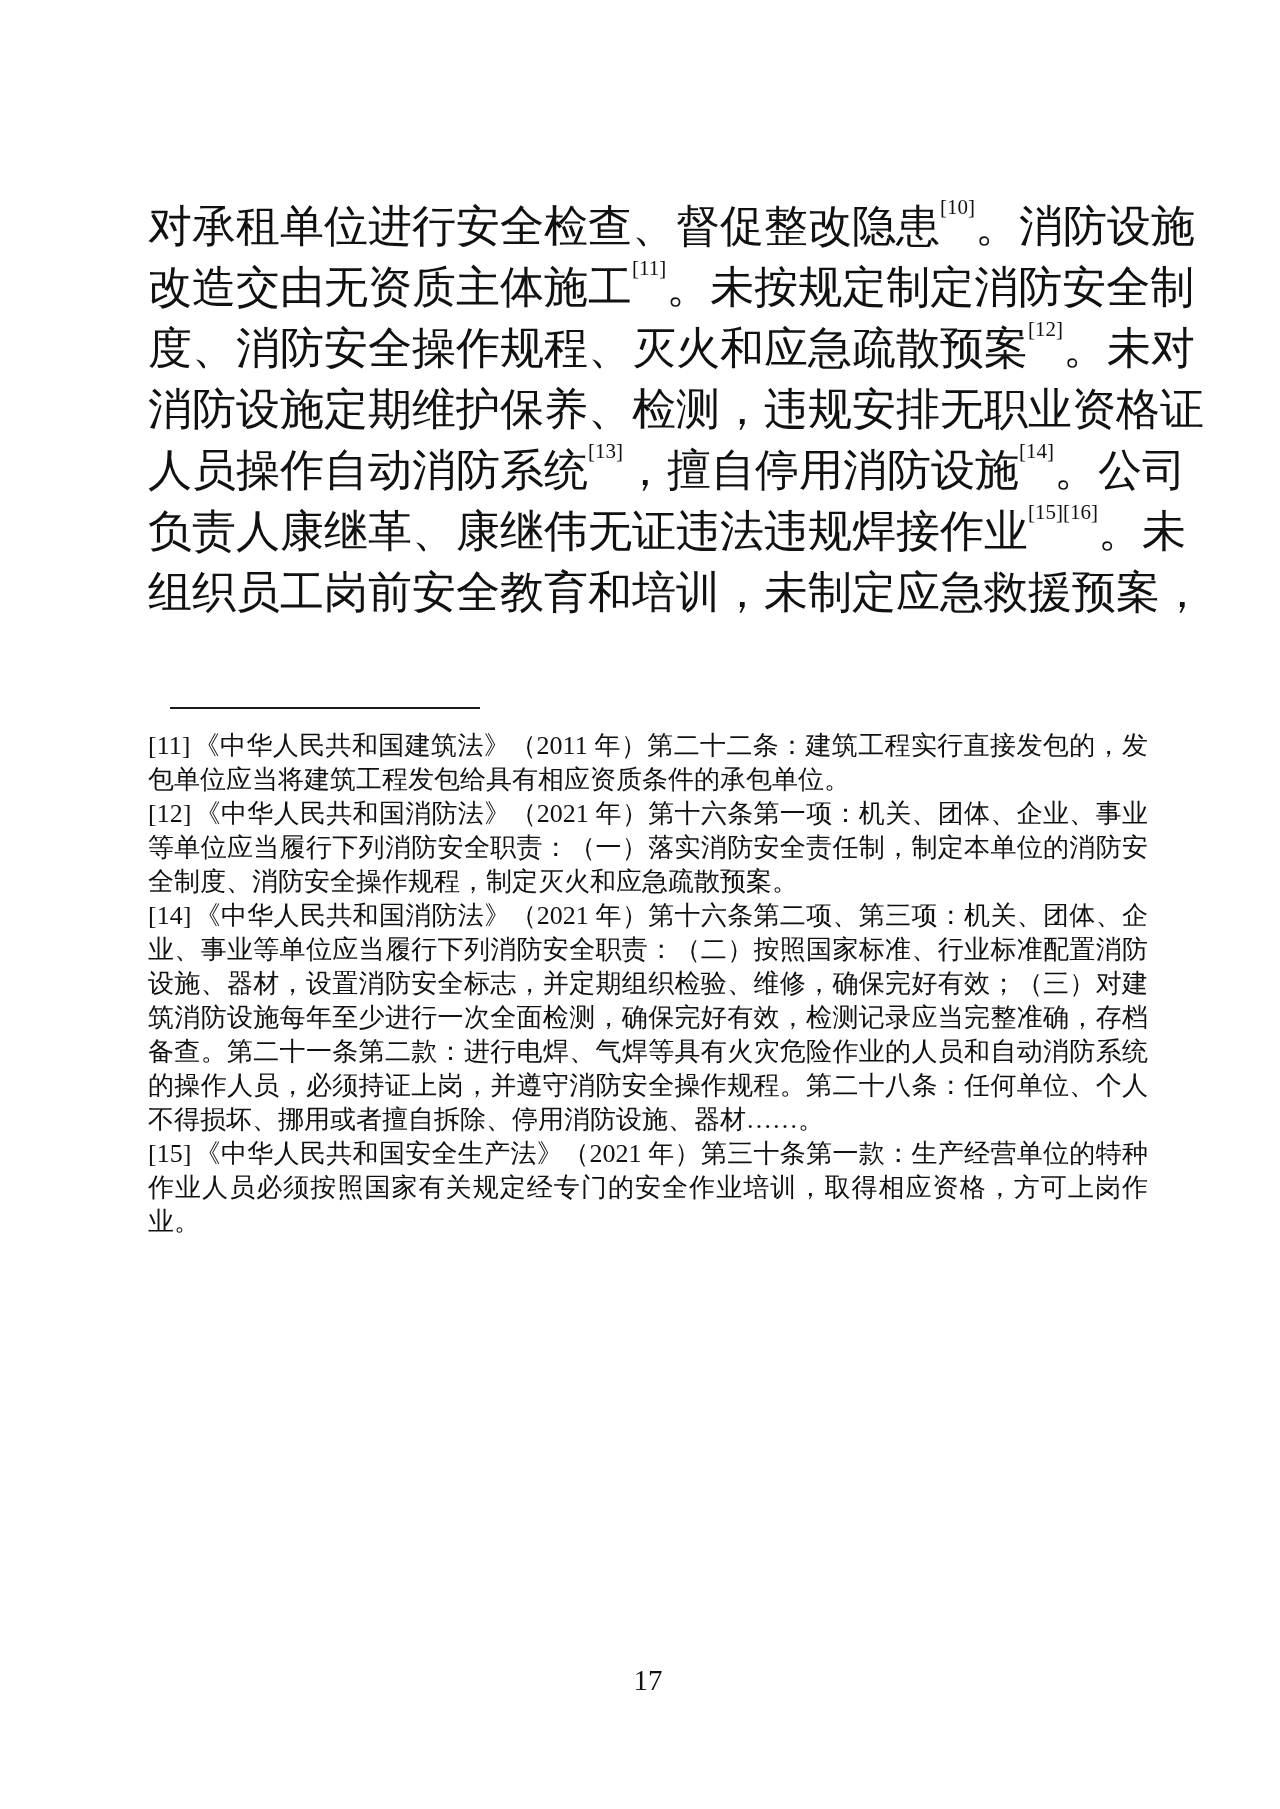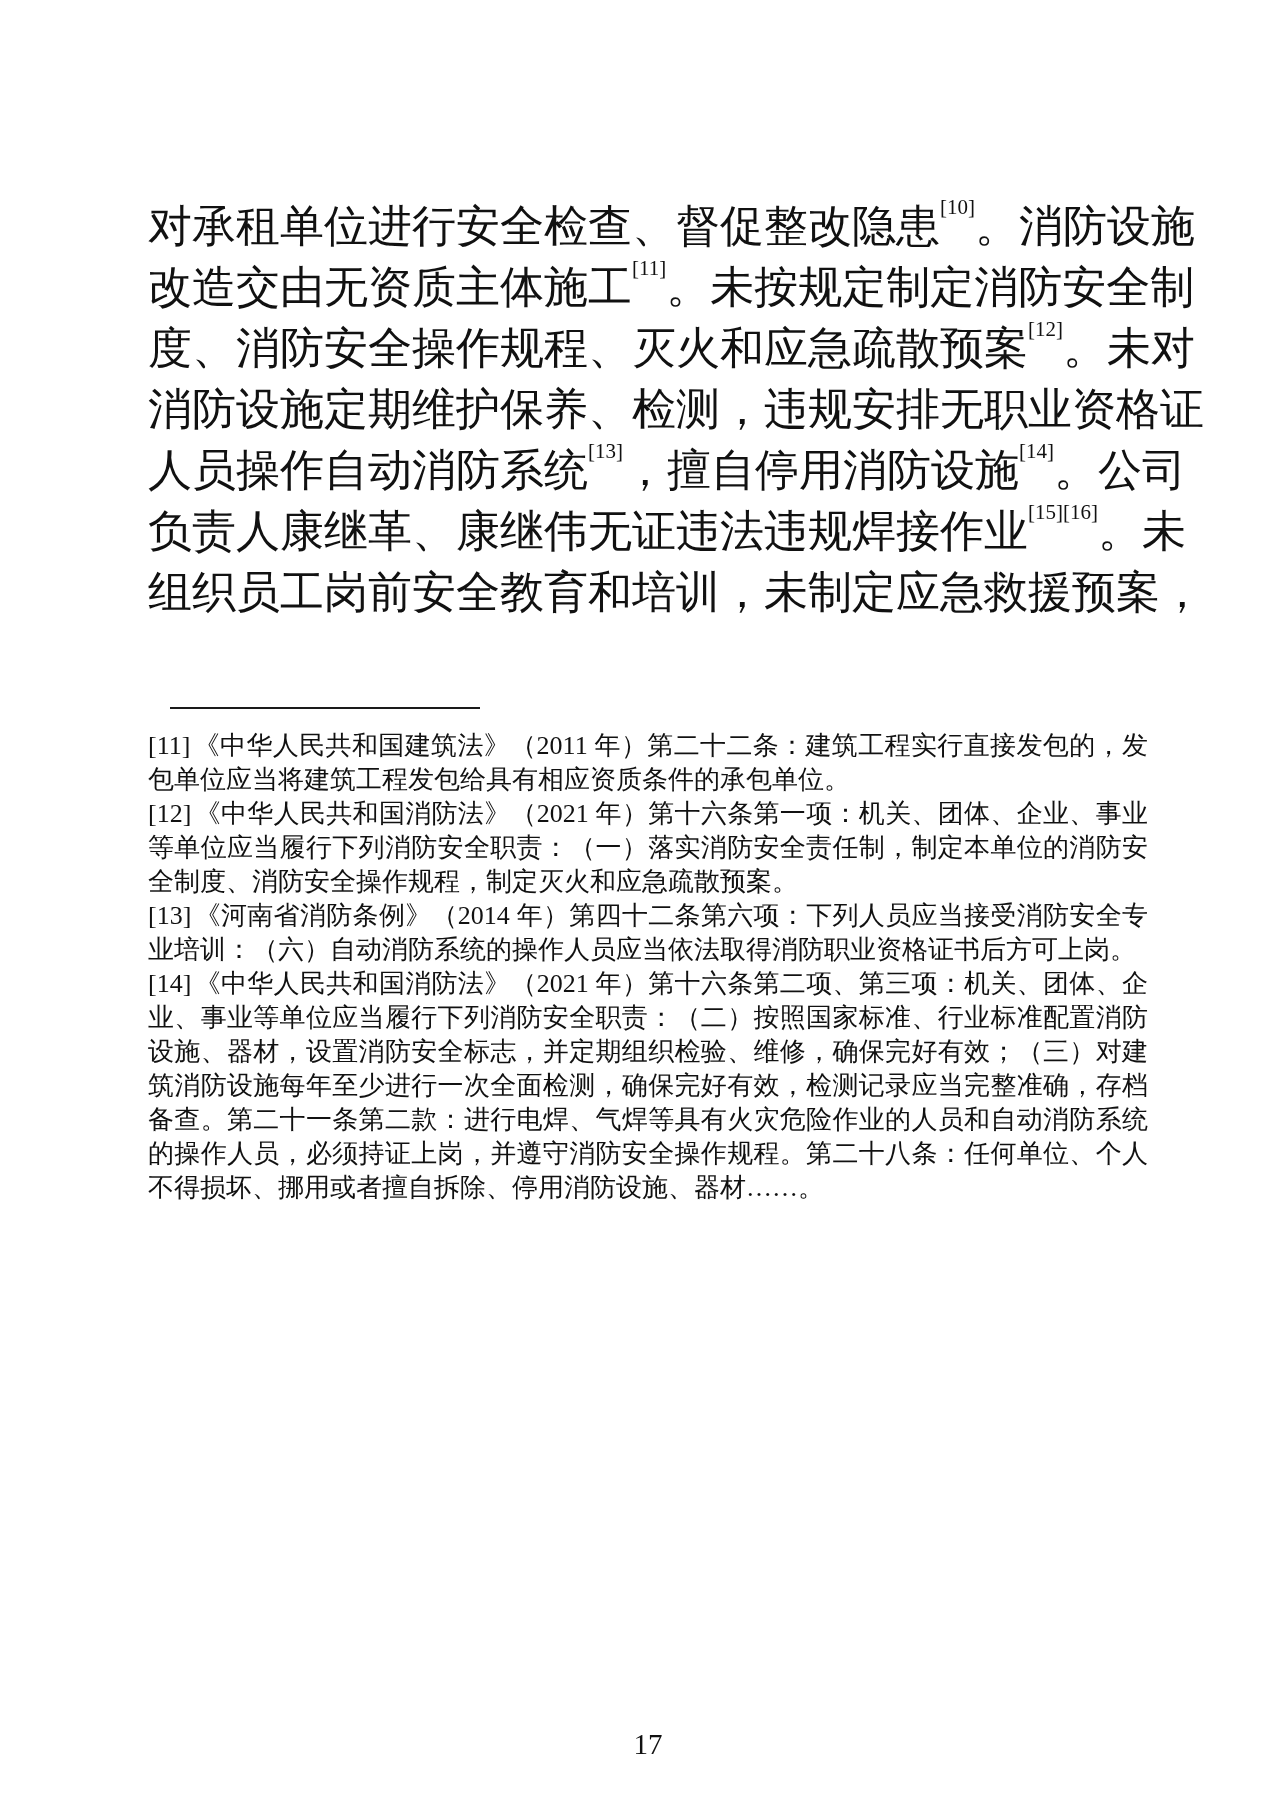--- a/index.html
+++ b/index.html
@@ -62,21 +62,21 @@
   .footnote {
     margin: 0;
     padding: 0;
   }
   .fn-marker {
     margin-right: 3px;
   }
   
   .page-number {
     position: absolute;
-    top: 1728px;
+    top: 1664px;
     left: 148px;
     width: 1000px;
     text-align: center;
     font-size: 29px;
     color: #111111;
   }
 </style>
 </head>
 <body>
 
@@ -262,18 +262,18 @@
           <span class="ch">援</span>
           <span class="ch">预</span>
           <span class="ch">案</span>
           <span class="ch">，</span>
         </div>
       </div>
     <div class="footnote-sep"></div>
     <div class="footnotes">
         <p class="footnote"><span class="fn-marker">[11]</span>《中华人民共和国建筑法》（2011 年）第二十二条：建筑工程实行直接发包的，发包单位应当将建筑工程发包给具有相应资质条件的承包单位。</p>
         <p class="footnote"><span class="fn-marker">[12]</span>《中华人民共和国消防法》（2021 年）第十六条第一项：机关、团体、企业、事业等单位应当履行下列消防安全职责：（一）落实消防安全责任制，制定本单位的消防安全制度、消防安全操作规程，制定灭火和应急疏散预案。</p>
-        <p class="footnote"><span class="fn-marker">[13]</span>《河南省消防条例》（2014 年）第四十二条第六项：下列人员应当接受消防安全专业培训：（六）自动消防系统的操作人员应当依法取得消防职业资格证书后方可上岗。</p>
         <p class="footnote"><span class="fn-marker">[14]</span>《中华人民共和国消防法》（2021 年）第十六条第二项、第三项：机关、团体、企业、事业等单位应当履行下列消防安全职责：（二）按照国家标准、行业标准配置消防设施、器材，设置消防安全标志，并定期组织检验、维修，确保完好有效；（三）对建筑消防设施每年至少进行一次全面检测，确保完好有效，检测记录应当完整准确，存档备查。第二十一条第二款：进行电焊、气焊等具有火灾危险作业的人员和自动消防系统的操作人员，必须持证上岗，并遵守消防安全操作规程。第二十八条：任何单位、个人不得损坏、挪用或者擅自拆除、停用消防设施、器材……。</p>
+        <p class="footnote"><span class="fn-marker">[15]</span>《中华人民共和国安全生产法》（2021 年）第三十条第一款：生产经营单位的特种作业人员必须按照国家有关规定经专门的安全作业培训，取得相应资格，方可上岗作业。</p>
       </div>
   </div>
   <div class="page-number">17</div>
 </div>
 
 </body></html>

